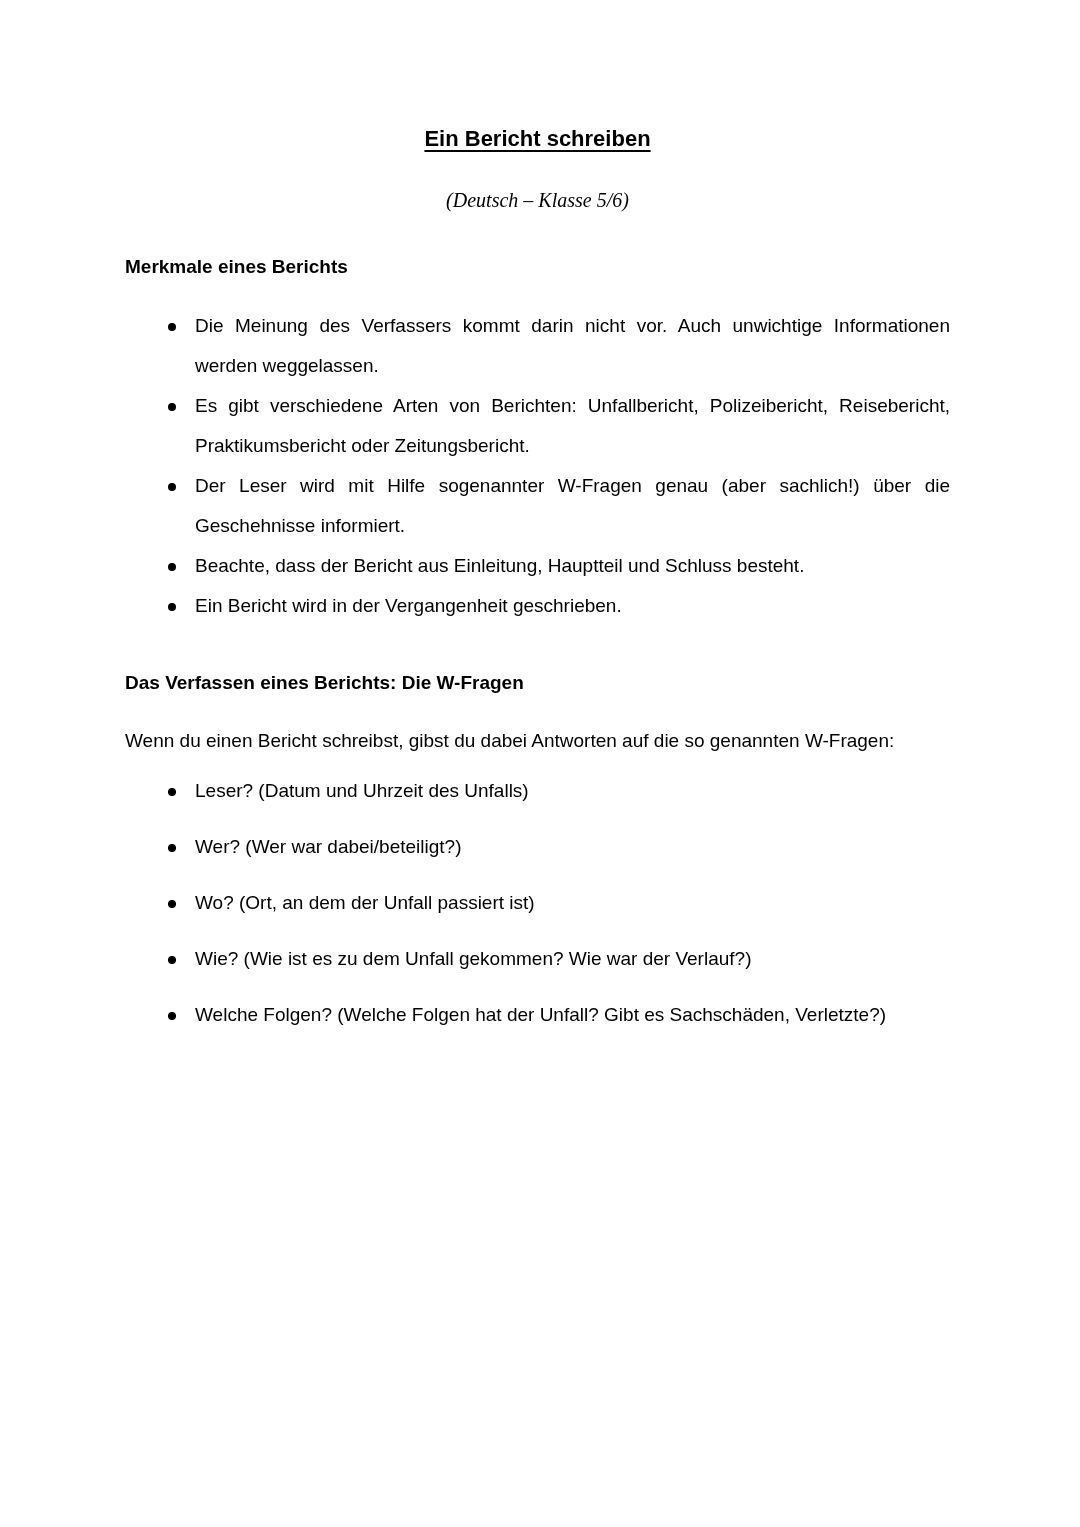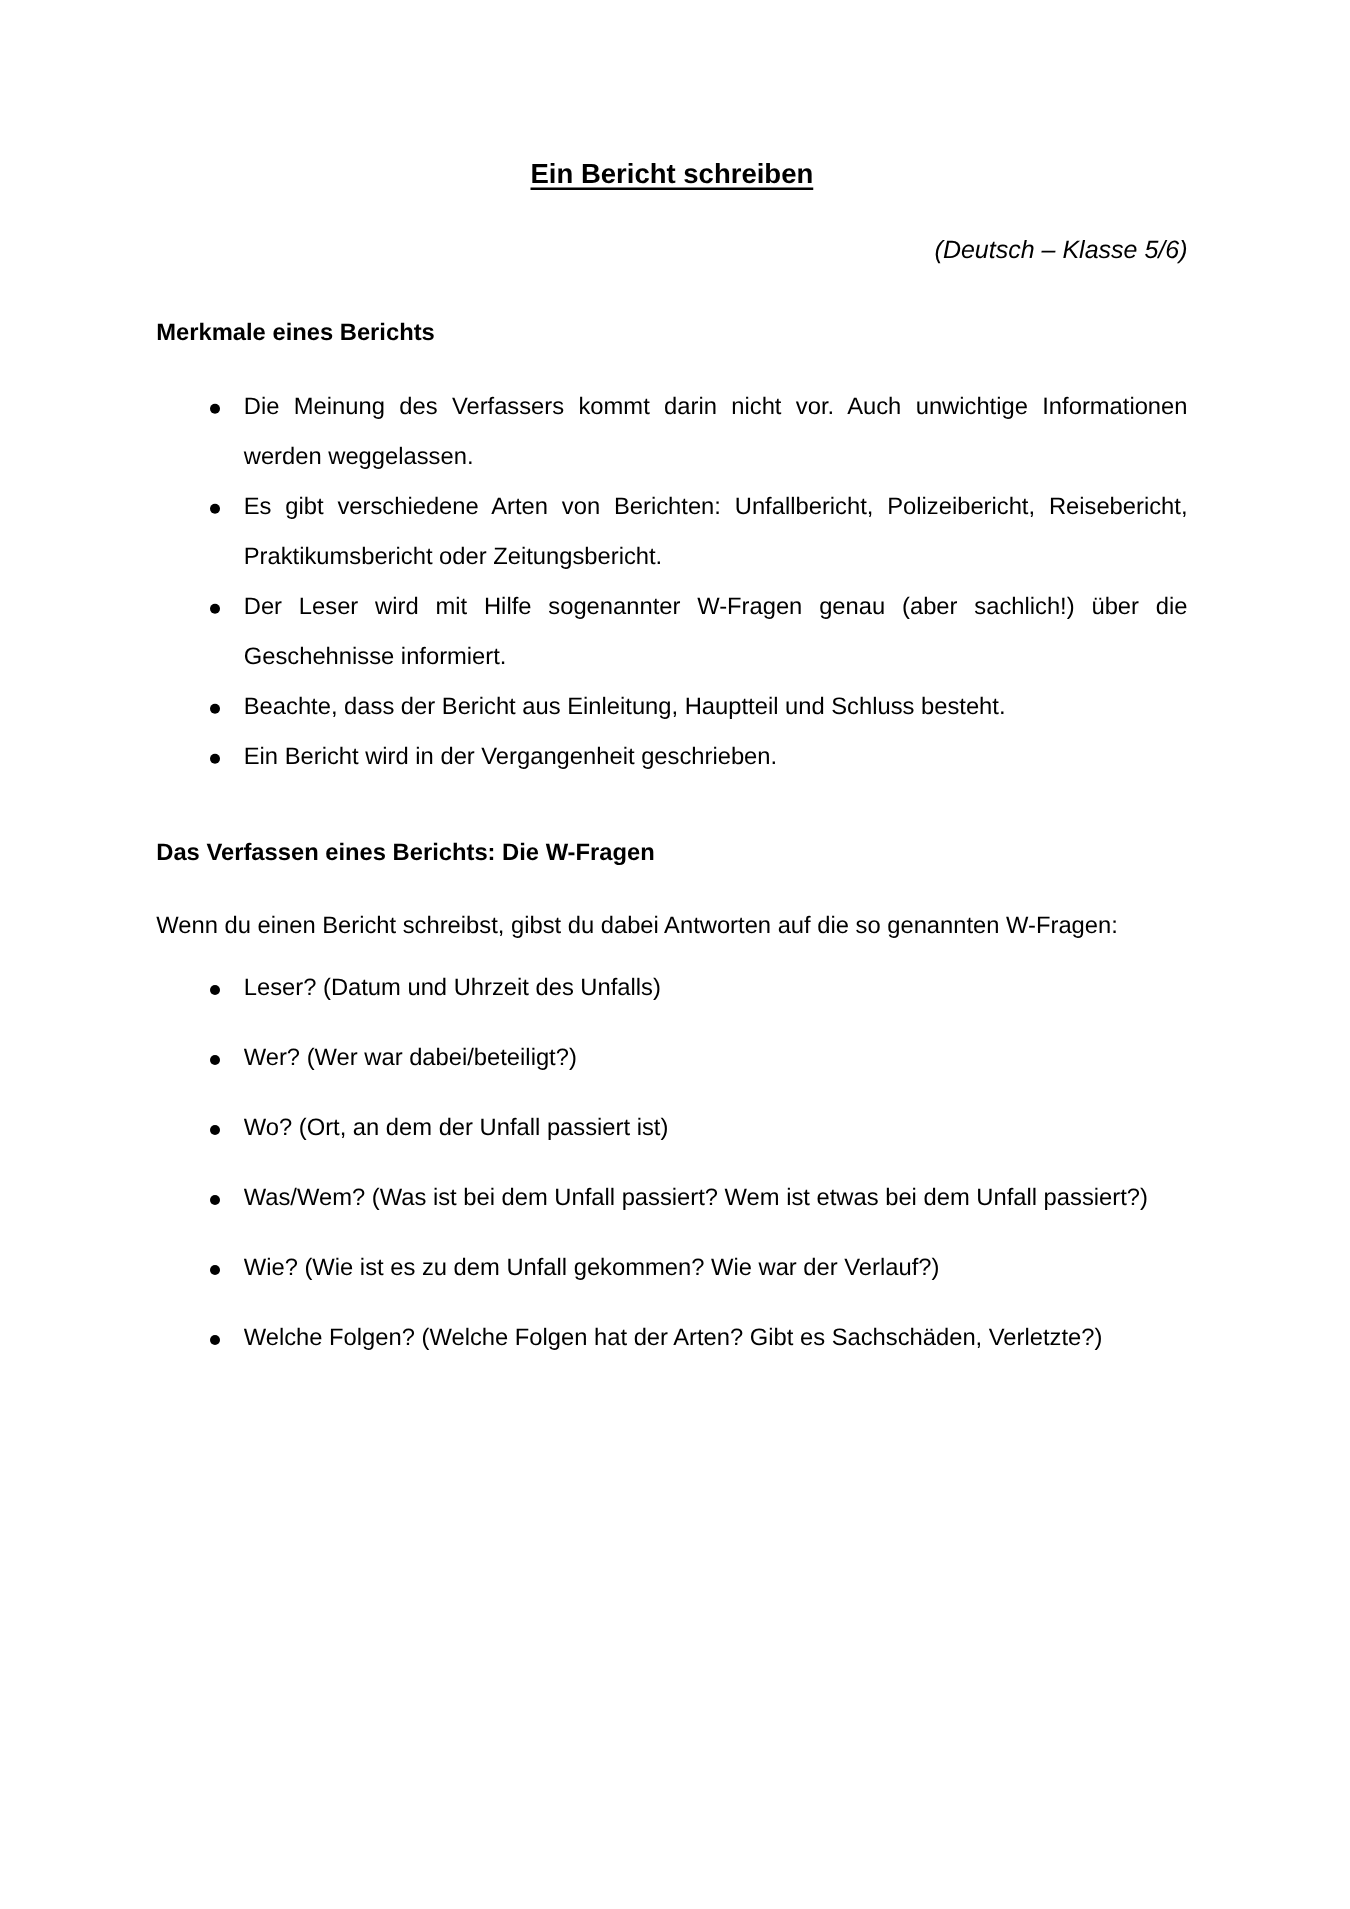--- a/index.html
+++ b/index.html
@@ -23,24 +23,25 @@
     font-weight: 700;
     line-height: 30px;
   }
   .doc-title .title-text {
     text-decoration: underline;
     text-decoration-thickness: 2px;
     text-underline-offset: 4px;
   }
   .doc-subtitle {
     margin-top: 32px;
-    text-align: right;
+    text-align: center;
     font-size: 20px;
     font-style: italic;
     line-height: 28px;
+    font-family: Liberation Serif, serif;
   }
   .section-heading {
     font-size: 19px;
     font-weight: 700;
     line-height: 26px;
   }
   .heading-merkmale { margin-top: 40px; }
   .heading-wfragen  { margin-top: 44px; }
   .intro {
     margin-top: 25px;
@@ -121,26 +122,22 @@
       <li>
         <span class="bullet-dot"></span>
         <span>Wer? (Wer war dabei/beteiligt?)</span>
       </li>
       <li>
         <span class="bullet-dot"></span>
         <span>Wo? (Ort, an dem der Unfall passiert ist)</span>
       </li>
       <li>
         <span class="bullet-dot"></span>
-        <span>Was/Wem? (Was ist bei dem Unfall passiert? Wem ist etwas bei dem Unfall passiert?)</span>
-      </li>
-      <li>
-        <span class="bullet-dot"></span>
         <span>Wie? (Wie ist es zu dem Unfall gekommen? Wie war der Verlauf?)</span>
       </li>
       <li>
         <span class="bullet-dot"></span>
-        <span>Welche Folgen? (Welche Folgen hat der Arten? Gibt es Sachschäden, Verletzte?)</span>
+        <span>Welche Folgen? (Welche Folgen hat der Unfall? Gibt es Sachschäden, Verletzte?)</span>
       </li>
     </ul>
 
   </div>
 </div>
 
 </body></html>

